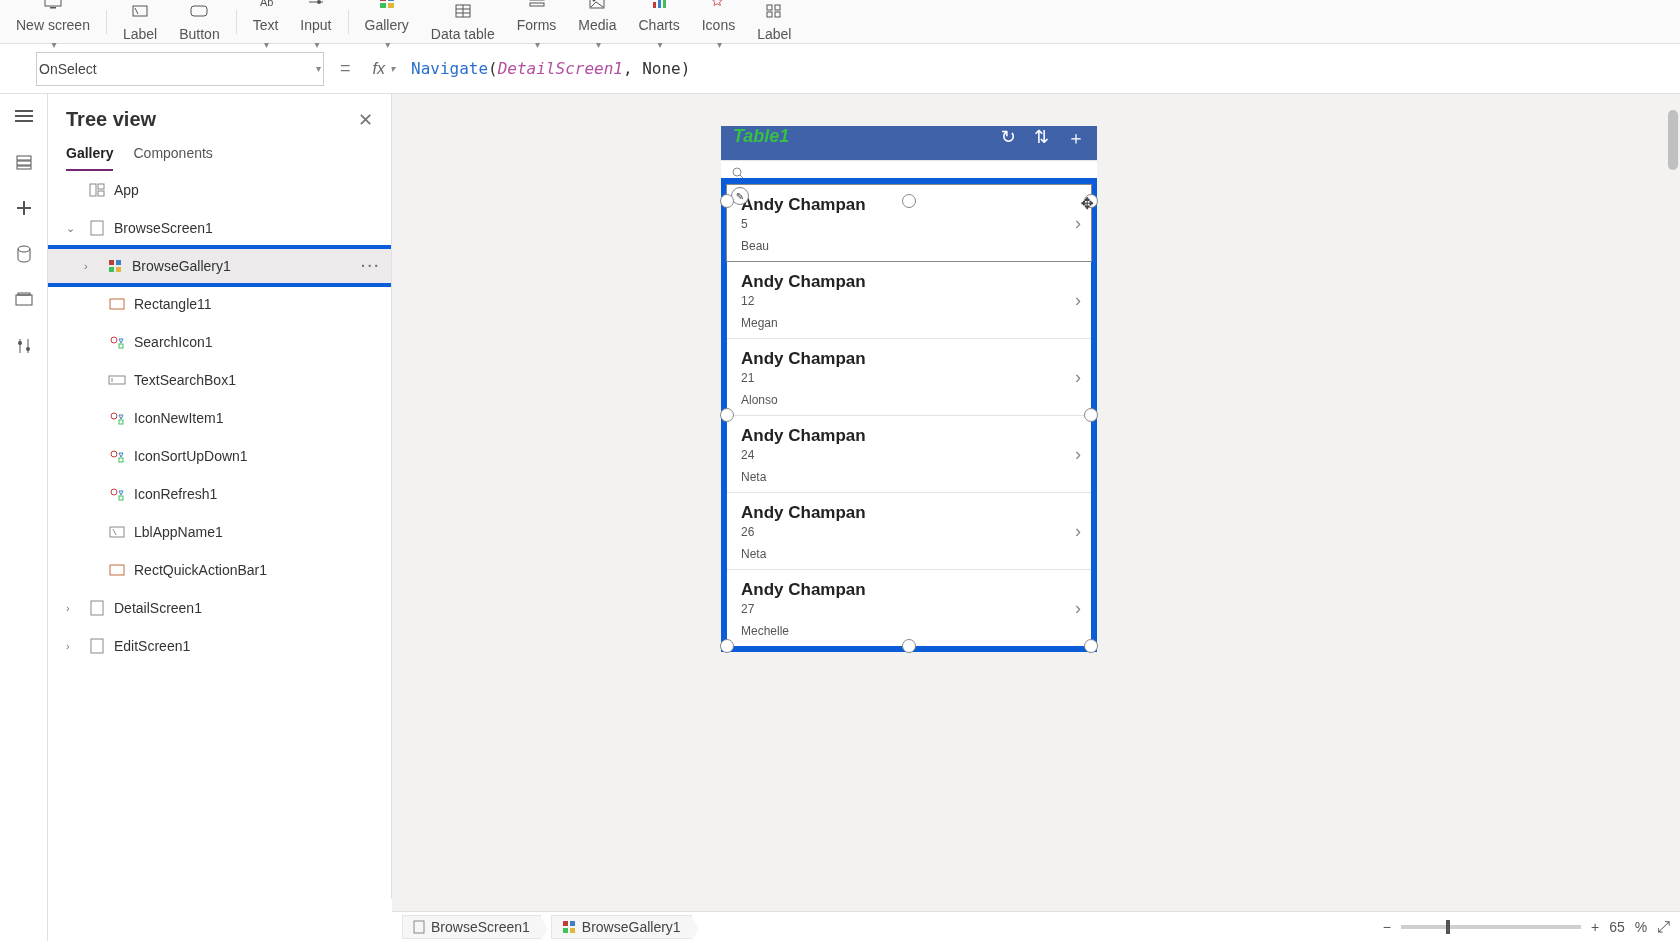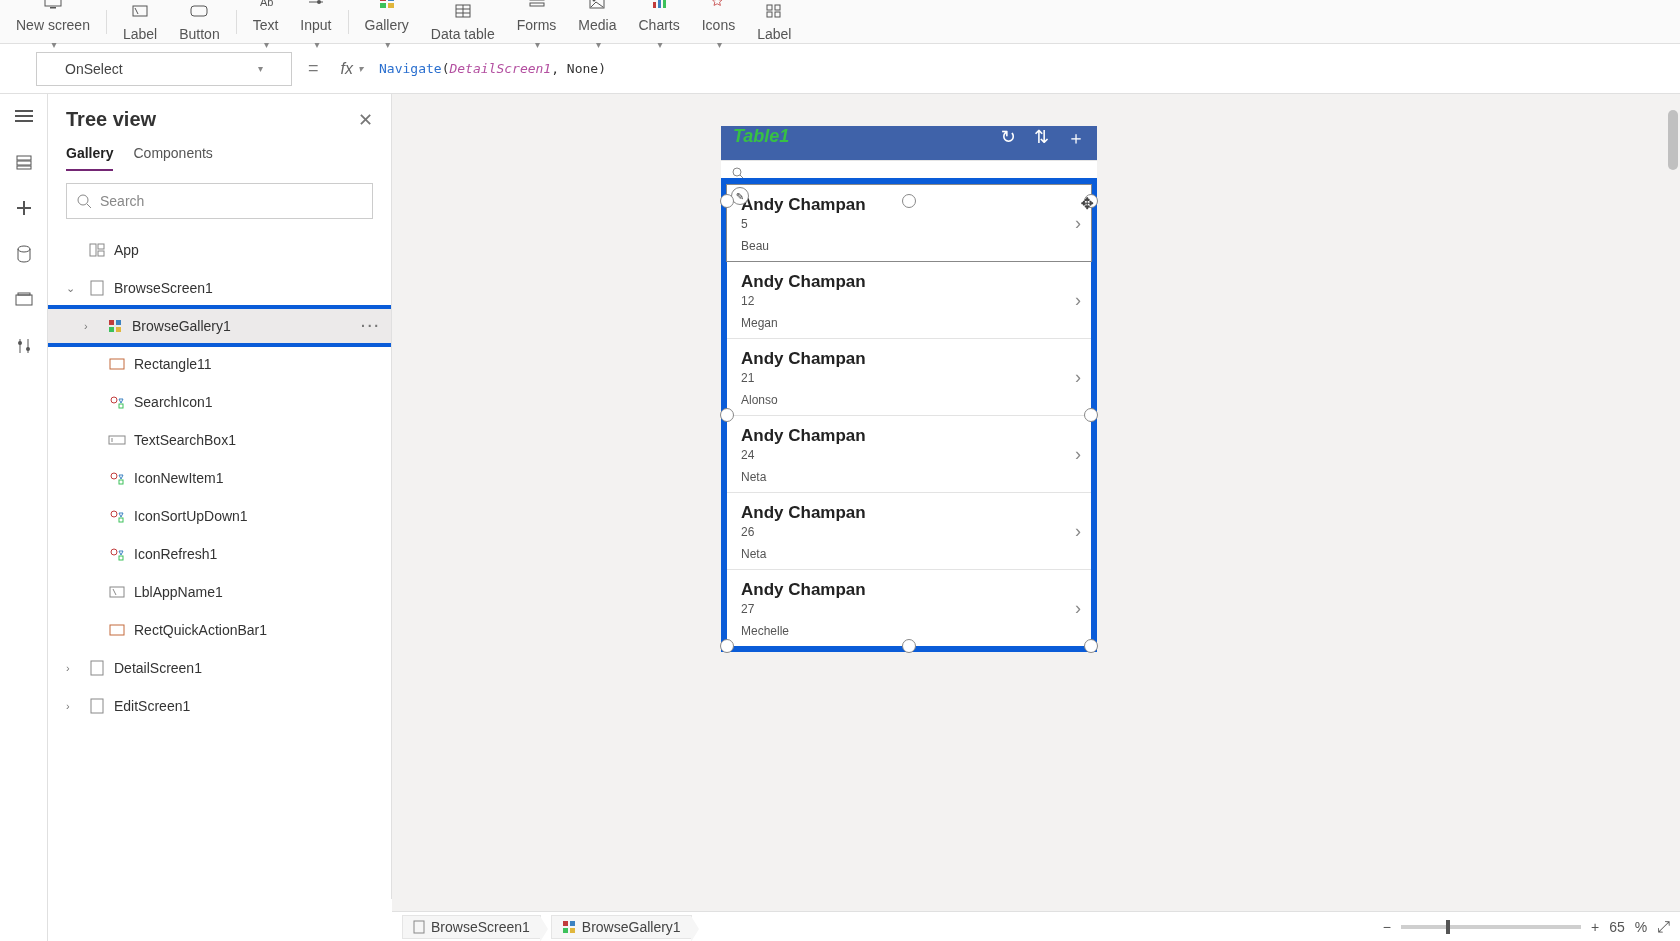--- a/index.html
+++ b/index.html
@@ -8,24 +8,24 @@
 
 .ribbon { height: 44px; border-bottom: 1px solid #e0e0e0; display: flex; align-items: center; padding: 0 6px; gap: 2px; background: #fafafa; }
 .ribbon-item { display: flex; align-items: center; gap: 6px; padding: 6px 10px; color: #555; cursor: pointer; border-radius: 2px; flex-direction: column; }
 .ribbon-sep { width: 1px; height: 24px; background: #ddd; margin: 0 4px; }
 .chev { font-size: 10px; color: #888; margin-left: 2px; }
 .ribbon .ic { width: 18px; height: 18px; display: inline-flex; align-items: center; justify-content: center; }
 svg { display: block; }
 
 
 .formula-row { height: 50px; border-bottom: 1px solid #e0e0e0; display: flex; align-items: center; padding: 0 10px 0 36px; background: #fff; gap: 10px; }
-.prop-select { width: 256px; border: 1px solid #ccc; height: 34px; display: flex; align-items: center; justify-content: space-between; padding: 0 28px; color: #444; background: #fff; }
+.prop-select { width: 288px; border: 1px solid #ccc; height: 34px; display: flex; align-items: center; justify-content: space-between; padding: 0 2px; color: #444; background: #fff; }
 .eq { color: #777; font-size: 18px; padding: 0 6px; }
 .fx { display: flex; align-items: center; gap: 3px; color: #666; font-style: italic; font-size: 16px; padding: 0 6px; }
-.formula { font-family: Consolas, monospace; font-size: 13px; }
+.formula { font-family: Consolas, monospace; font-size: 16px; }
 .tok-fn { color: #2a6fcf; }
 .tok-arg { color: #b34fa0; font-style: italic; }
 .tok-none { color: #333; }
 
 
 .leftrail { position: absolute; left: 0; top: 94px; bottom: 0; width: 48px; border-right: 1px solid #e0e0e0; display: flex; flex-direction: column; align-items: center; padding-top: 6px; gap: 14px; background: #fff; }
 .leftrail .rb { width: 32px; height: 32px; display: flex; align-items: center; justify-content: center; cursor: pointer; color: #555; }
 
 
 .tree-panel { position: absolute; left: 48px; top: 94px; bottom: 42px; width: 344px; border-right: 1px solid #e0e0e0; background: #fff; display: flex; flex-direction: column; }
@@ -270,27 +270,20 @@
 </div>
 
 <div class="tree-panel">
   <div class="tree-header">
     <span class="tree-title">Tree view</span>
     <span class="tree-close">✕</span>
   </div>
   <div class="tree-tabs">
     <div class="tree-tab active">Gallery</div>
     <div class="tree-tab">Components</div>
-  </div>
-  <div class="tree-search">
-    <svg width="15" height="15">
-        <circle cx="6" cy="6" r="5" fill="none" stroke="#888"></circle>
-        <line x1="10" y1="10" x2="14" y2="14" stroke="#888"></line>
-      </svg>
-    <span>Search</span>
   </div>
   <div class="tree-list">
     <div class="tree-item">
       <span class="exp"></span>
       <span class="tic">
           <svg width="16" height="14">
             <rect x="1" y="1" width="6" height="12" fill="none" stroke="#888"></rect>
             <rect x="9" y="1" width="6" height="5" fill="none" stroke="#888"></rect>
             <rect x="9" y="8" width="6" height="5" fill="none" stroke="#888"></rect>
           </svg>

